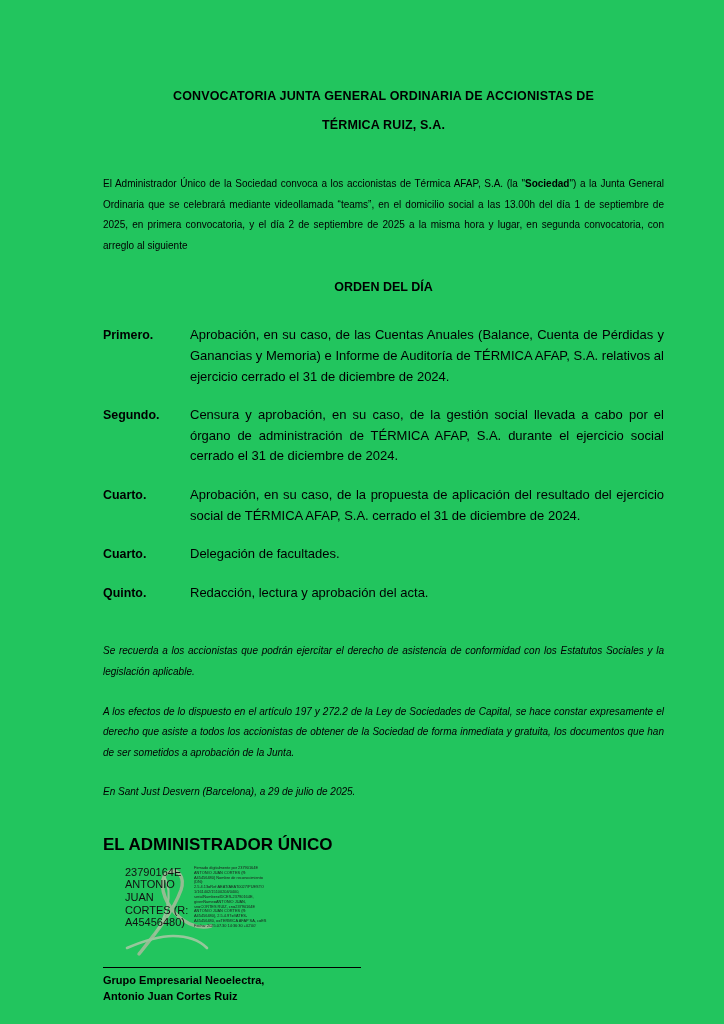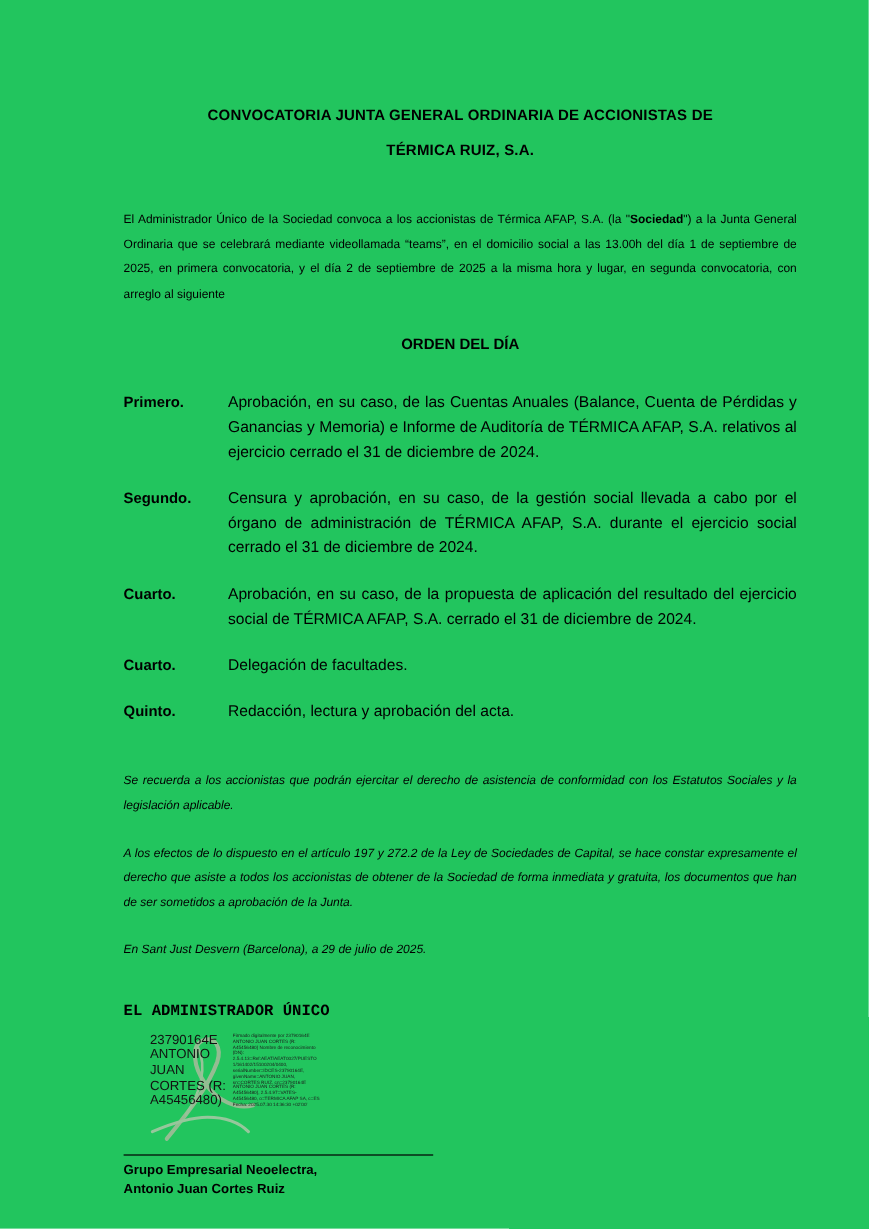--- a/index.html
+++ b/index.html
@@ -87,24 +87,23 @@
   }
 
   
   .closing { padding-top: 20px; }
   .closing .para { margin-bottom: 19px; font-style: italic; }
   .closing .para:last-child { margin-bottom: 0; }
 
   
   .sig-heading {
     font-weight: bold;
-    font-size: 13px;
+    font-size: 17px;
     margin: 0;
     padding-top: 32px;
-    font-family: Liberation Mono, monospace;
   }
 
   .esign-wrap {
     position: relative;
     margin-top: 11px;
     margin-left: 22px;
     width: 142px;
     height: 92px;
   }
   .esign-stamp {

